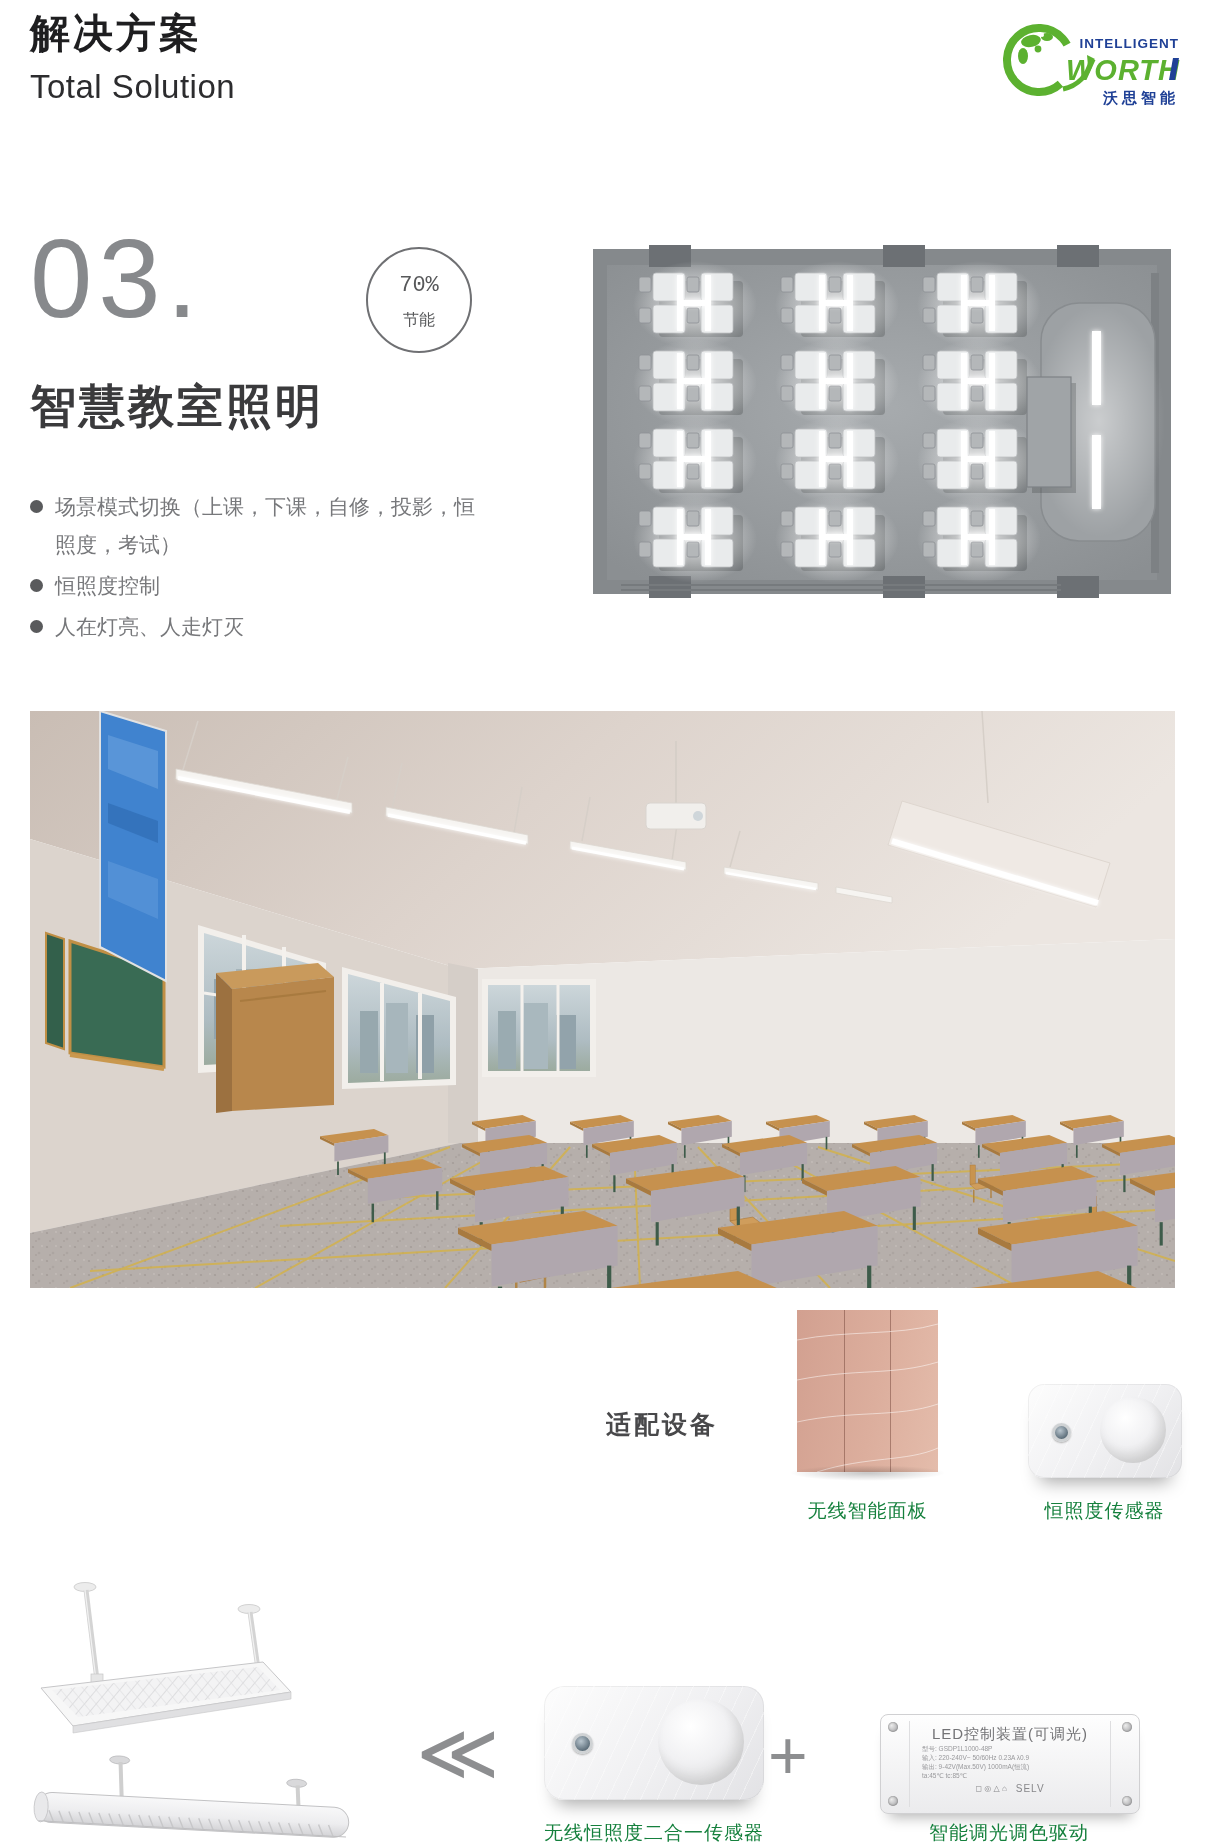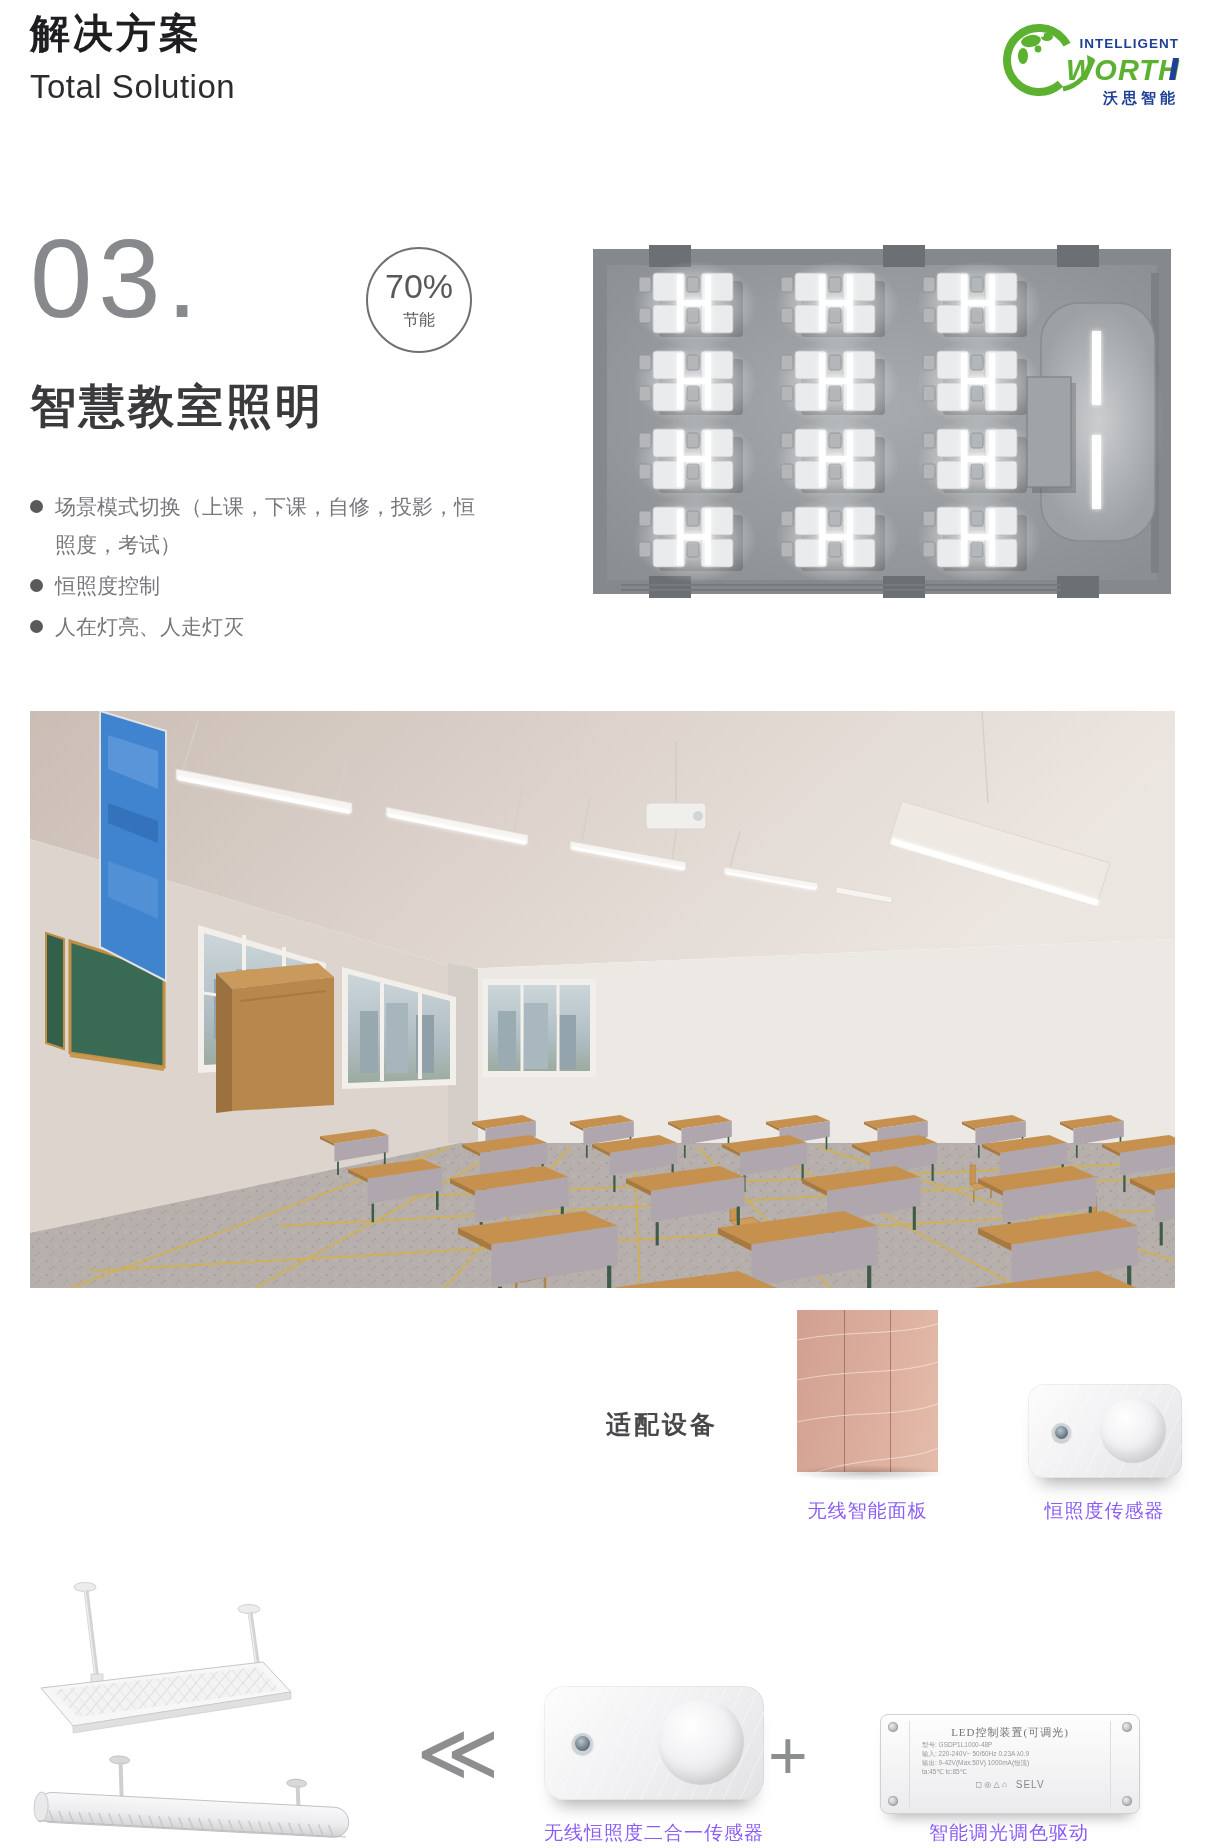--- a/index.html
+++ b/index.html
@@ -9,33 +9,33 @@
 
   
   #title-cn{left:30px;top:6px;font-size:40px;font-weight:700;color:#1e1e20;letter-spacing:3px;}
   #title-en{left:30px;top:68px;font-size:33px;font-weight:400;color:#2c2c2e;letter-spacing:.5px;}
   #logo{left:993px;top:14px;width:188px;height:94px;}
 
   
   #sol-index{left:30px;top:214px;font-size:112px;font-weight:300;color:#87898c;letter-spacing:6px;}
   #badge{left:366px;top:247px;width:102px;height:102px;border:2px solid #6f7073;border-radius:50%;
          display:flex;flex-direction:column;align-items:center;justify-content:center;color:#57585a;}
-  #badge .pct{font-size:34px;line-height:32px;}
+  #badge .pct{font-size:22px;line-height:32px;font-family:Liberation Mono, monospace;}
   #badge .lbl{font-size:16px;margin-top:8px;}
   #sol-heading{left:30px;top:376px;font-size:46px;font-weight:700;color:#3a3a3c;letter-spacing:3px;}
   #bullets{left:30px;top:488px;width:452px;}
   .bullet{display:flex;gap:12px;font-size:21px;color:#77787b;line-height:38px;margin-bottom:3px;}
   .dot{width:13px;height:13px;border-radius:50%;background:#595a5c;margin-top:12px;flex:0 0 13px;}
 
   #floorplan{left:591px;top:243px;width:584px;height:357px;}
   #photo{left:30px;top:711px;width:1145px;height:577px;}
 
   
   #devices-label{left:606px;top:1408px;font-size:25px;font-weight:700;color:#48484a;letter-spacing:3px;}
-  .caption{font-size:19px;color:#8b5cf6;text-align:center;letter-spacing:1px;}
+  .caption{font-size:19px;color:#15803d;text-align:center;letter-spacing:1px;}
   #panel-caption{left:780px;top:1498px;width:175px;}
   #sensor-caption{left:1017px;top:1498px;width:175px;}
 
   #panel-device{left:797px;top:1310px;width:141px;height:162px;
      background:linear-gradient(100deg,#d2a090 0%,#dcae9d 55%,#e4bcab 100%);}
   #panel-device .divider{position:absolute;top:0;bottom:0;width:1px;background:rgba(105,58,46,.45);}
   #panel-device::after{content:"";position:absolute;left:-8px;right:-8px;bottom:-9px;height:16px;
      background:radial-gradient(ellipse at center,rgba(0,0,0,.22) 0%,rgba(0,0,0,0) 70%);}
 
   .pir-sensor{border-radius:16px;background:linear-gradient(135deg,#fdfdfd 0%,#f0f0f2 55%,#e2e2e5 100%);
@@ -62,21 +62,21 @@
   #sensor2-caption{left:534px;top:1820px;width:240px;}
   #driver-caption{left:880px;top:1820px;width:258px;}
 
   #driver{left:880px;top:1714px;width:258px;height:98px;border-radius:8px;
      background:linear-gradient(#fefefe,#ebebed);border:1px solid #d0d0d2;
      box-shadow:0 12px 13px -9px rgba(0,0,0,.3);}
   .screw{position:absolute;width:10px;height:10px;border-radius:50%;
      background:radial-gradient(circle at 35% 35%,#ececec,#9d9da0);box-shadow:inset 0 0 2px rgba(0,0,0,.45);}
   #driver .plate{position:absolute;left:28px;right:28px;top:6px;bottom:6px;text-align:center;
      border-left:1px solid #dedee0;border-right:1px solid #dedee0;}
-  #driver .d-title{font-size:11px;letter-spacing:1px;color:#737376;margin-top:4px;font-family:Liberation Serif, serif;}
+  #driver .d-title{font-size:15px;letter-spacing:1px;color:#737376;margin-top:4px;}
   #driver .d-line{font-size:6.5px;line-height:9px;text-align:left;margin-left:12px;color:#98989b;}
   #driver .d-foot{display:flex;justify-content:center;align-items:center;gap:9px;font-size:8px;
      margin-top:3px;color:#87878a;}
   #driver .selv{font-weight:400;font-size:10px;letter-spacing:1px;}
 </style>
 </head>
 <body>
 
 <div class="page">
 

